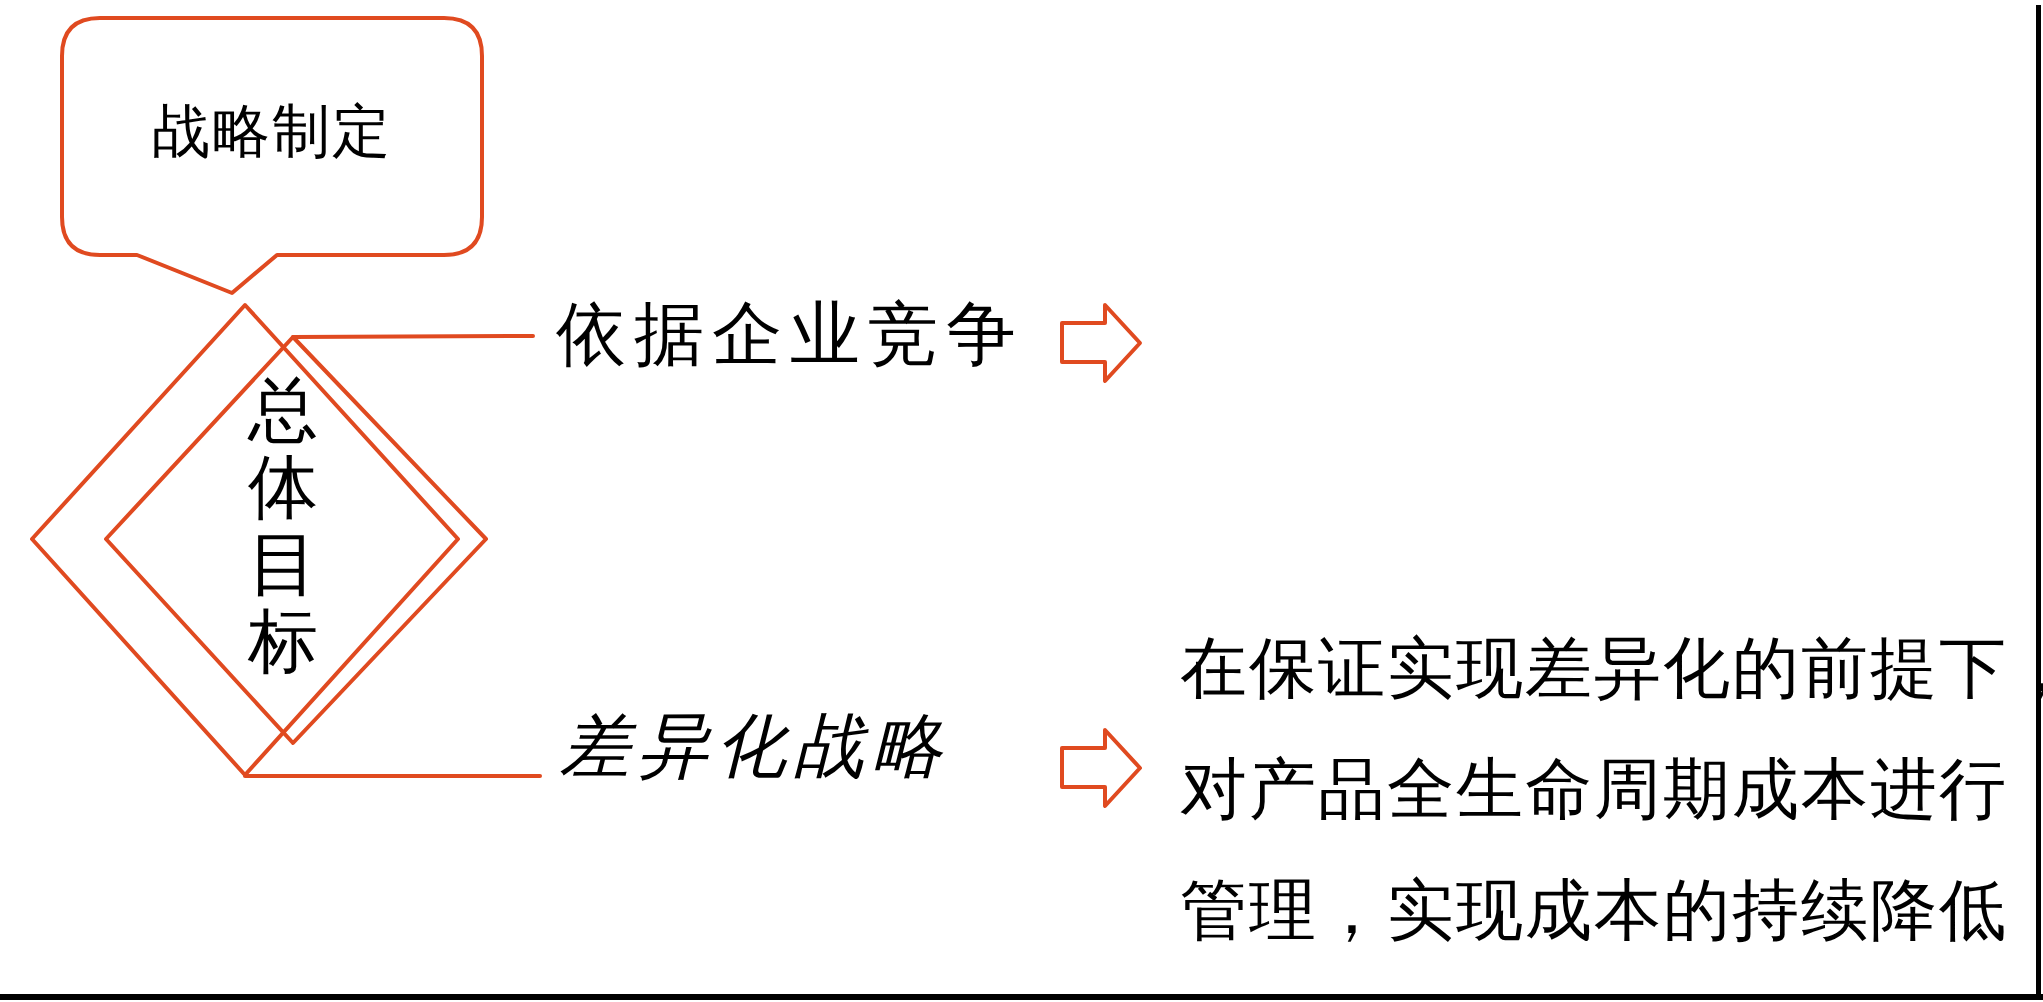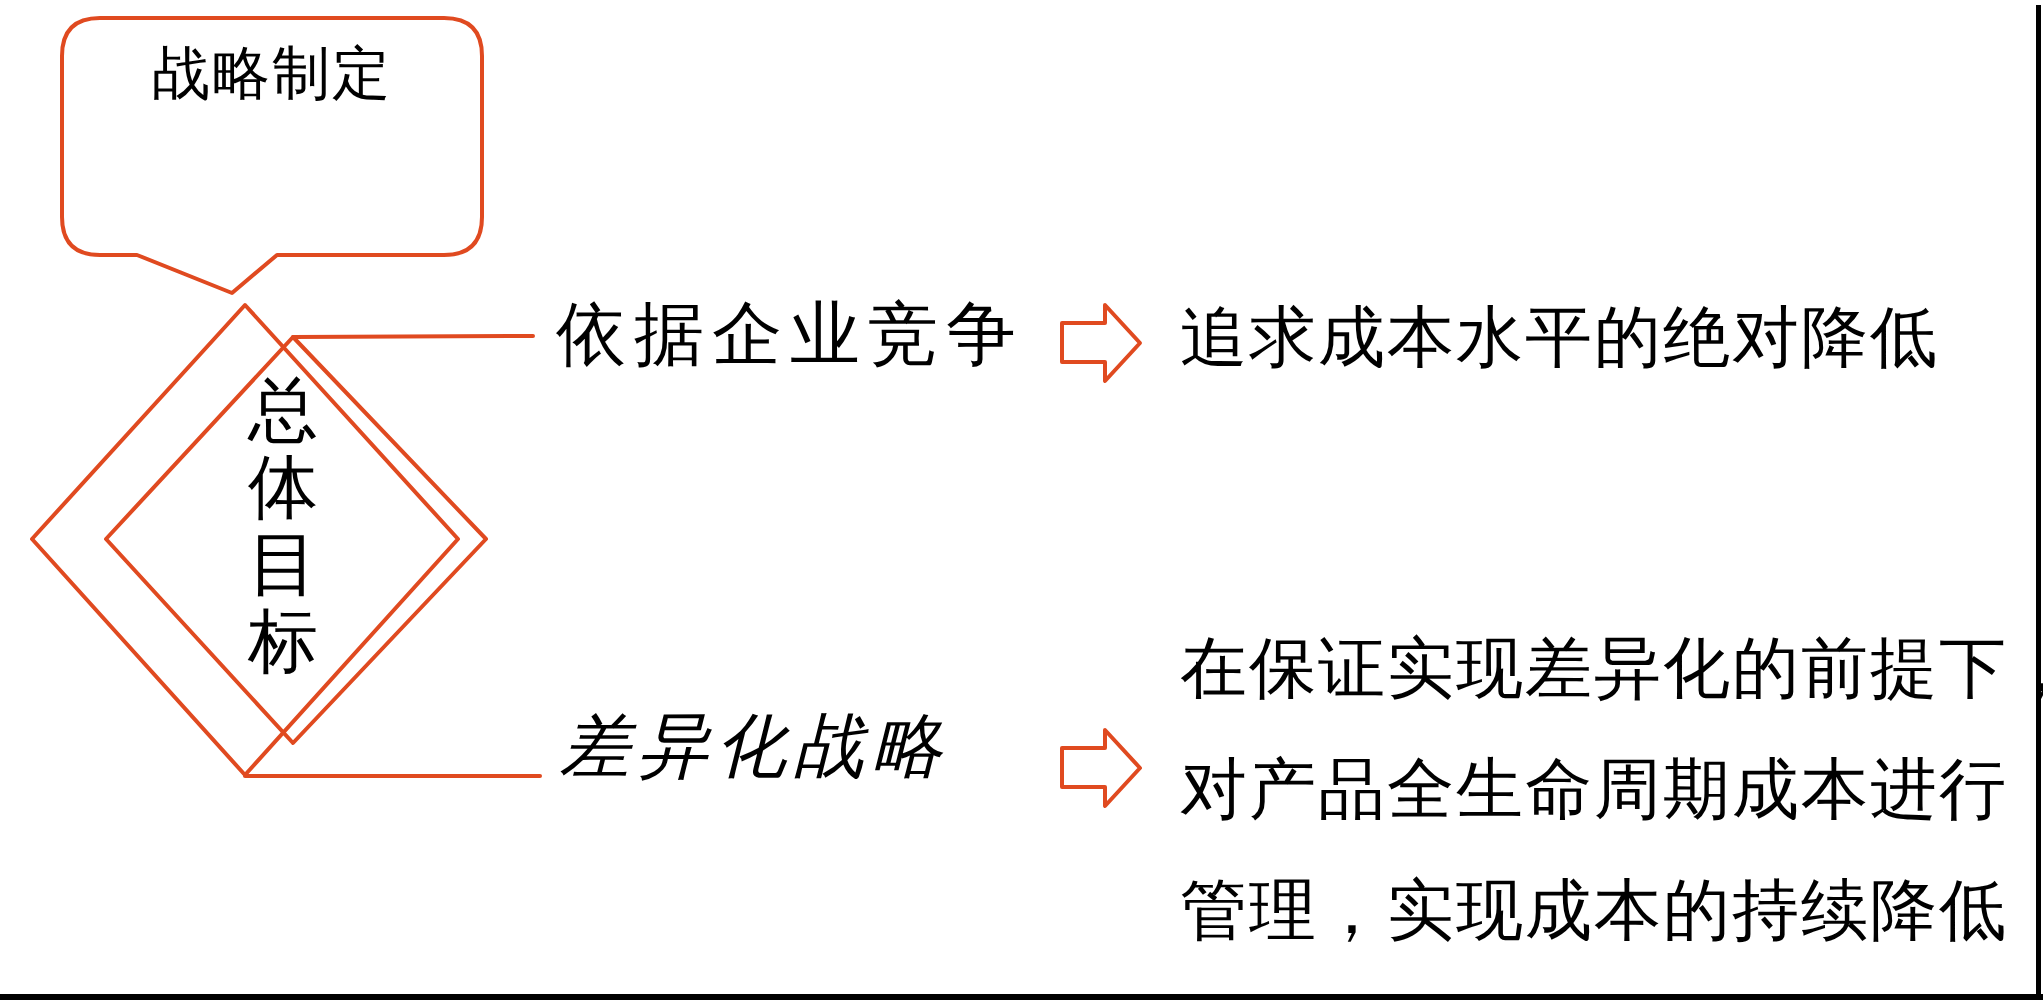--- a/index.html
+++ b/index.html
@@ -14,21 +14,21 @@
     width:2043px;height:1002px;
     background:var(--background);
     overflow:hidden;
     font-family:"Liberation Serif","DejaVu Serif",serif;
   }
   #shapes{position:absolute;left:0;top:0;}
   .accent-stroke{stroke:var(--accent);stroke-width:4;fill:none;stroke-linejoin:round;stroke-linecap:round;}
   .txt{position:absolute;color:var(--ink);white-space:nowrap;}
   .bubble-line{font-size:58px;letter-spacing:2px;line-height:60px;text-align:center;}
   #bubble-text{position:absolute;left:62px;top:44px;width:420px;}
-  #bubble-line2{font-family:Liberation Serif, serif;}
+  #bubble-line2{margin-top:58px;font-family:Liberation Serif, serif;}
   #diamond-label{
     left:248px;top:372px;width:59px;
     font-size:70px;line-height:77px;text-align:center;
     white-space:normal;word-break:break-all;
   }
   .label{font-size:70px;letter-spacing:8px;line-height:74px;}
   #label-cost{left:556px;top:298px;}
   #label-diff{left:560px;top:710px;font-style:italic;}
   .result{font-size:67px;letter-spacing:2px;line-height:74px;}
   #result-cost{left:1180px;top:300px;}
@@ -57,21 +57,20 @@
     <path class="accent-stroke" d="M1062,748 H1105 V730 L1140,768 L1105,806 V787 H1062 Z"></path>
   </svg>
 
   <div id="bubble-text">
     <div class="bubble-line" id="bubble-line2">战略制定</div>
   </div>
 
   <div class="txt" id="diamond-label">总体目标</div>
 
   <div class="txt label" id="label-cost">依据企业竞争</div>
-  <div class="txt result" id="result-cost">追求成本水平的绝对降低</div>
 
   <div class="txt label" id="label-diff">差异化战略</div>
   <div class="txt result" id="result-diff">
     <div class="para-line">在保证实现差异化的前提下，</div>
     <div class="para-line">对产品全生命周期成本进行</div>
     <div class="para-line">管理，实现成本的持续降低</div>
   </div>
 
   <div class="frame" id="frame-bottom"></div>
   <div class="frame" id="frame-right"></div>

